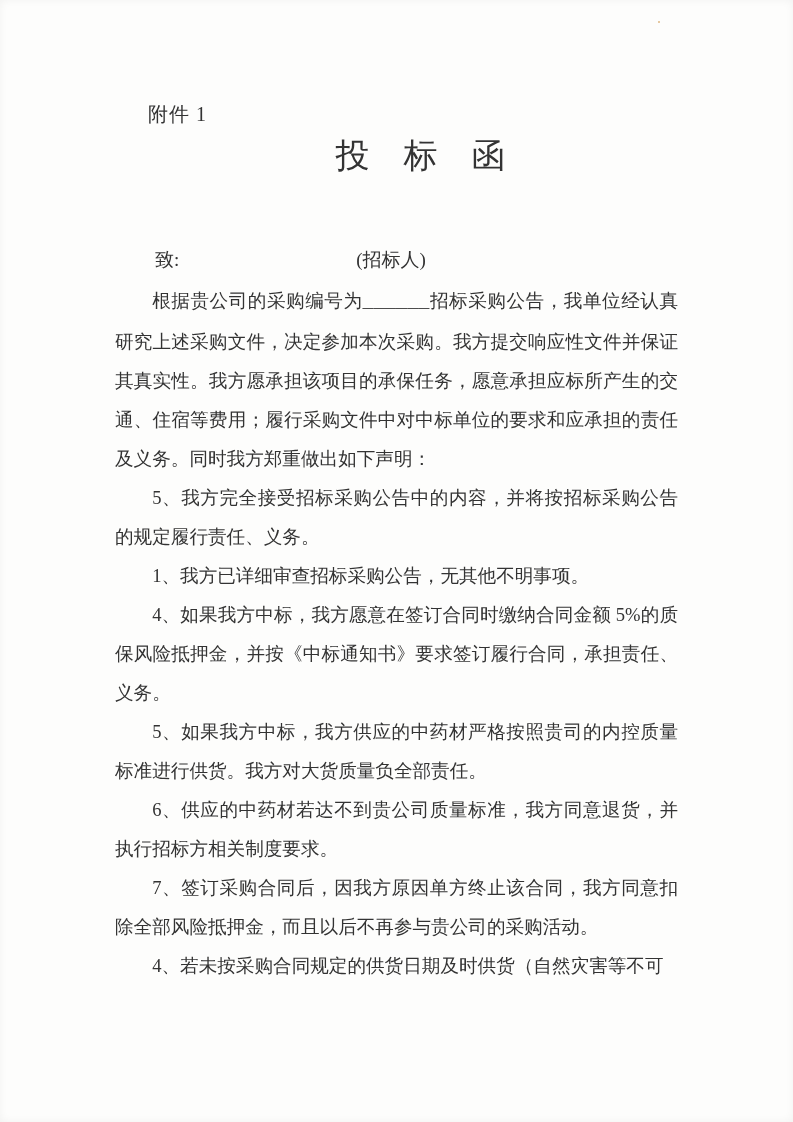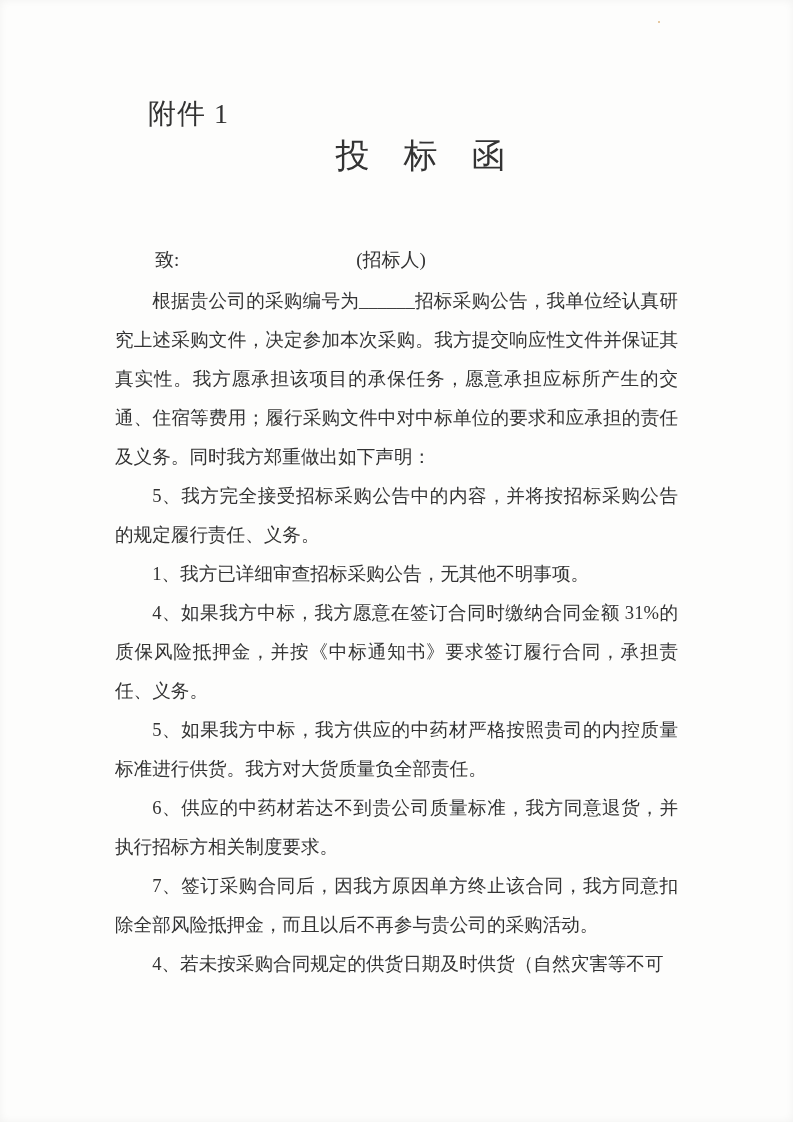--- a/index.html
+++ b/index.html
@@ -33,21 +33,21 @@
       radial-gradient(circle 1px at 520px 905px, #e3e3e3 60%, transparent 61%);
   }
   .content {
     position: absolute;
     left: 115px;
     top: 0;
     width: 563px;
   }
   .attachment-label {
     margin: 103px 0 0 33px;
-    font-size: 28px;
+    font-size: 20px;
     line-height: 22px;
     letter-spacing: 1px;
   }
   .doc-title {
     margin: 15px 0 0 0;
     font-size: 34px;
     font-weight: 400;
     line-height: 32px;
     text-align: center;
     transform: translateX(24px);
@@ -69,20 +69,21 @@
     line-height: 39px;
     text-align: justify;
   }
   .para {
     margin: 0;
     text-indent: 2em;
   }
   .blank {
     letter-spacing: 0;
     white-space: nowrap;
+    font-family: Liberation Mono, monospace;
   }
 </style>
 </head>
 <body>
 
 <div class="page">
   <div class="content">
 
     <div class="attachment-label">附件 1</div>
 
@@ -90,21 +91,21 @@
 
     <div class="salutation">
       <span>致:</span><span class="recipient-space"></span><span>(招标人)</span>
     </div>
 
     <div class="body">
       <p class="para"><span>根据贵公司的采购编号为</span><span class="blank">______</span><span>招标采购公告，我单位经认真研究上述采购文件，决定参加本次采购。我方提交响应性文件并保证其真实性。我方愿承担该项目的承保任务，愿意承担应标所产生的交通、住宿等费用；履行采购文件中对中标单位的要求和应承担的责任及义务。同时我方郑重做出如下声明：</span></p>
 
       <p class="para">5、我方完全接受招标采购公告中的内容，并将按招标采购公告的规定履行责任、义务。</p>
       <p class="para">1、我方已详细审查招标采购公告，无其他不明事项。</p>
-      <p class="para">4、如果我方中标，我方愿意在签订合同时缴纳合同金额 31%的质保风险抵押金，并按《中标通知书》要求签订履行合同，承担责任、义务。</p>
+      <p class="para">4、如果我方中标，我方愿意在签订合同时缴纳合同金额 5%的质保风险抵押金，并按《中标通知书》要求签订履行合同，承担责任、义务。</p>
       <p class="para">5、如果我方中标，我方供应的中药材严格按照贵司的内控质量标准进行供货。我方对大货质量负全部责任。</p>
       <p class="para">6、供应的中药材若达不到贵公司质量标准，我方同意退货，并执行招标方相关制度要求。</p>
       <p class="para">7、签订采购合同后，因我方原因单方终止该合同，我方同意扣除全部风险抵押金，而且以后不再参与贵公司的采购活动。</p>
       <p class="para">4、若未按采购合同规定的供货日期及时供货（自然灾害等不可</p>
     </div>
 
   </div>
 </div>
 
 </body></html>

